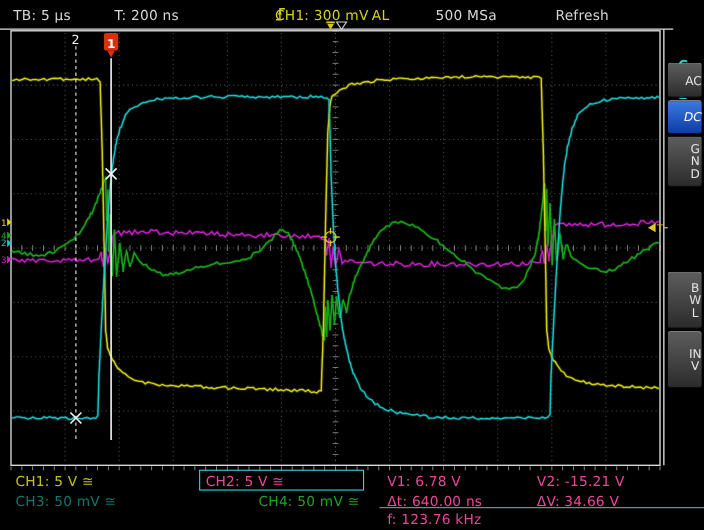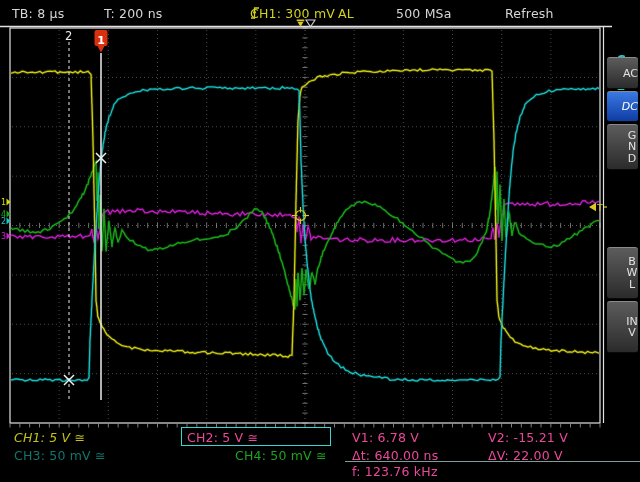--- a/index.html
+++ b/index.html
@@ -12,21 +12,21 @@
   .trig-group{display:flex;align-items:center;gap:3px;}
   .menu-title{position:absolute;left:615px;top:6px;width:12px;color:#28caca;font-size:12.5px;
               line-height:13px;word-break:break-all;text-align:center;font-weight:bold;margin-top:47px;}
   .btn{position:absolute;left:607px;width:31px;border-radius:3px;
        background:linear-gradient(#5c5c5c,#2b2b2b);color:#e2e2e2;font-size:11px;
        display:flex;align-items:center;justify-content:flex-end;text-align:center;
        border-top:1px solid #8a8a8a;border-bottom:1px solid #0a0a0a;box-sizing:border-box;cursor:default;}
   .btn.sel{background:linear-gradient(#3b79e2,#0e3ca4);color:#fff;font-style:italic;}
   .stack{width:12px;line-height:11.5px;word-break:break-all;}
   .bb{position:absolute;font-size:12.5px;white-space:pre;letter-spacing:.2px;}
-  .c-cyan{color:#ec4899;} .c-yel{color:#c3c316;font-style:italic;} .c-mag{color:#0f766e;} .c-grn{color:#1ea31e;margin-left:48px;}
+  .c-cyan{color:#ec4899;} .c-yel{color:#c3c316;} .c-mag{color:#0f766e;} .c-grn{color:#1ea31e;margin-left:48px;}
   .ch2box{position:absolute;left:181px;top:427px;width:150px;height:19px;
           border:1px solid #35d6d6;box-sizing:border-box;}
   .fsep{position:absolute;left:345px;top:461px;width:295px;height:1px;background:#7e9c9c;}
 </style>
 </head>
 <body>
 
 <div class="screen">
 
   <svg id="scope" width="640" height="482" viewBox="0 0 640 482">
@@ -274,21 +274,21 @@
           <polygon points="6.5,217.5 6.5,224.5 10.5,221" fill="#18c8c8"></polygon>
         </g>
         <g>
           <text x="1" y="239" fill="#d020d0" font-size="8">3</text>
           <polygon points="6.5,232.5 6.5,239.5 10.5,236" fill="#d020d0"></polygon>
         </g>
       </g>
     </svg>
 
   <div>
-    <span class="tbtxt" style="left:12px">TB: 8 μs</span>
+    <span class="tbtxt" style="left:12px">TB: 5 μs</span>
     <span class="tbtxt" style="left:104px">T: 200 ns</span>
     <span class="tbtxt trig-group yel" style="left:250px">
       <span>CH1: 300 mV</span>
       <svg width="10" height="14" viewBox="0 0 10 14">
         <polyline points="1,12 4.5,12 4.5,2 9,2" fill="none" stroke="#d2d21a" stroke-width="1.3"></polyline>
         <polygon points="2.6,7.2 6.4,7.2 4.5,3.6" fill="#d2d21a"></polygon>
       </svg>
       <span>AL</span>
     </span>
     <span class="tbtxt" style="left:396px">500 MSa</span>
@@ -316,18 +316,18 @@
 
   <div>
     <span class="bb c-yel" style="left:14px;top:430px">CH1: 5 V ≅</span>
     <span class="bb c-mag" style="left:14px;top:448px">CH3: 50 mV ≅</span>
     <div class="ch2box"></div>
     <span class="bb c-cyan" style="left:187px;top:430px">CH2: 5 V ≅</span>
     <span class="bb c-grn" style="left:187px;top:448px">CH4: 50 mV ≅</span>
     <span class="bb c-cyan" style="left:352px;top:430px">V1: 6.78 V</span>
     <span class="bb c-cyan" style="left:488px;top:430px">V2: -15.21 V</span>
     <span class="bb c-cyan" style="left:352px;top:448px">Δt: 640.00 ns</span>
-    <span class="bb c-cyan" style="left:488px;top:448px">ΔV: 22.00 V</span>
+    <span class="bb c-cyan" style="left:488px;top:448px">ΔV: 34.66 V</span>
     <div class="fsep"></div>
     <span class="bb c-cyan" style="left:352px;top:464px">f: 123.76 kHz</span>
   </div>
 
 </div>
 
 </body></html>

